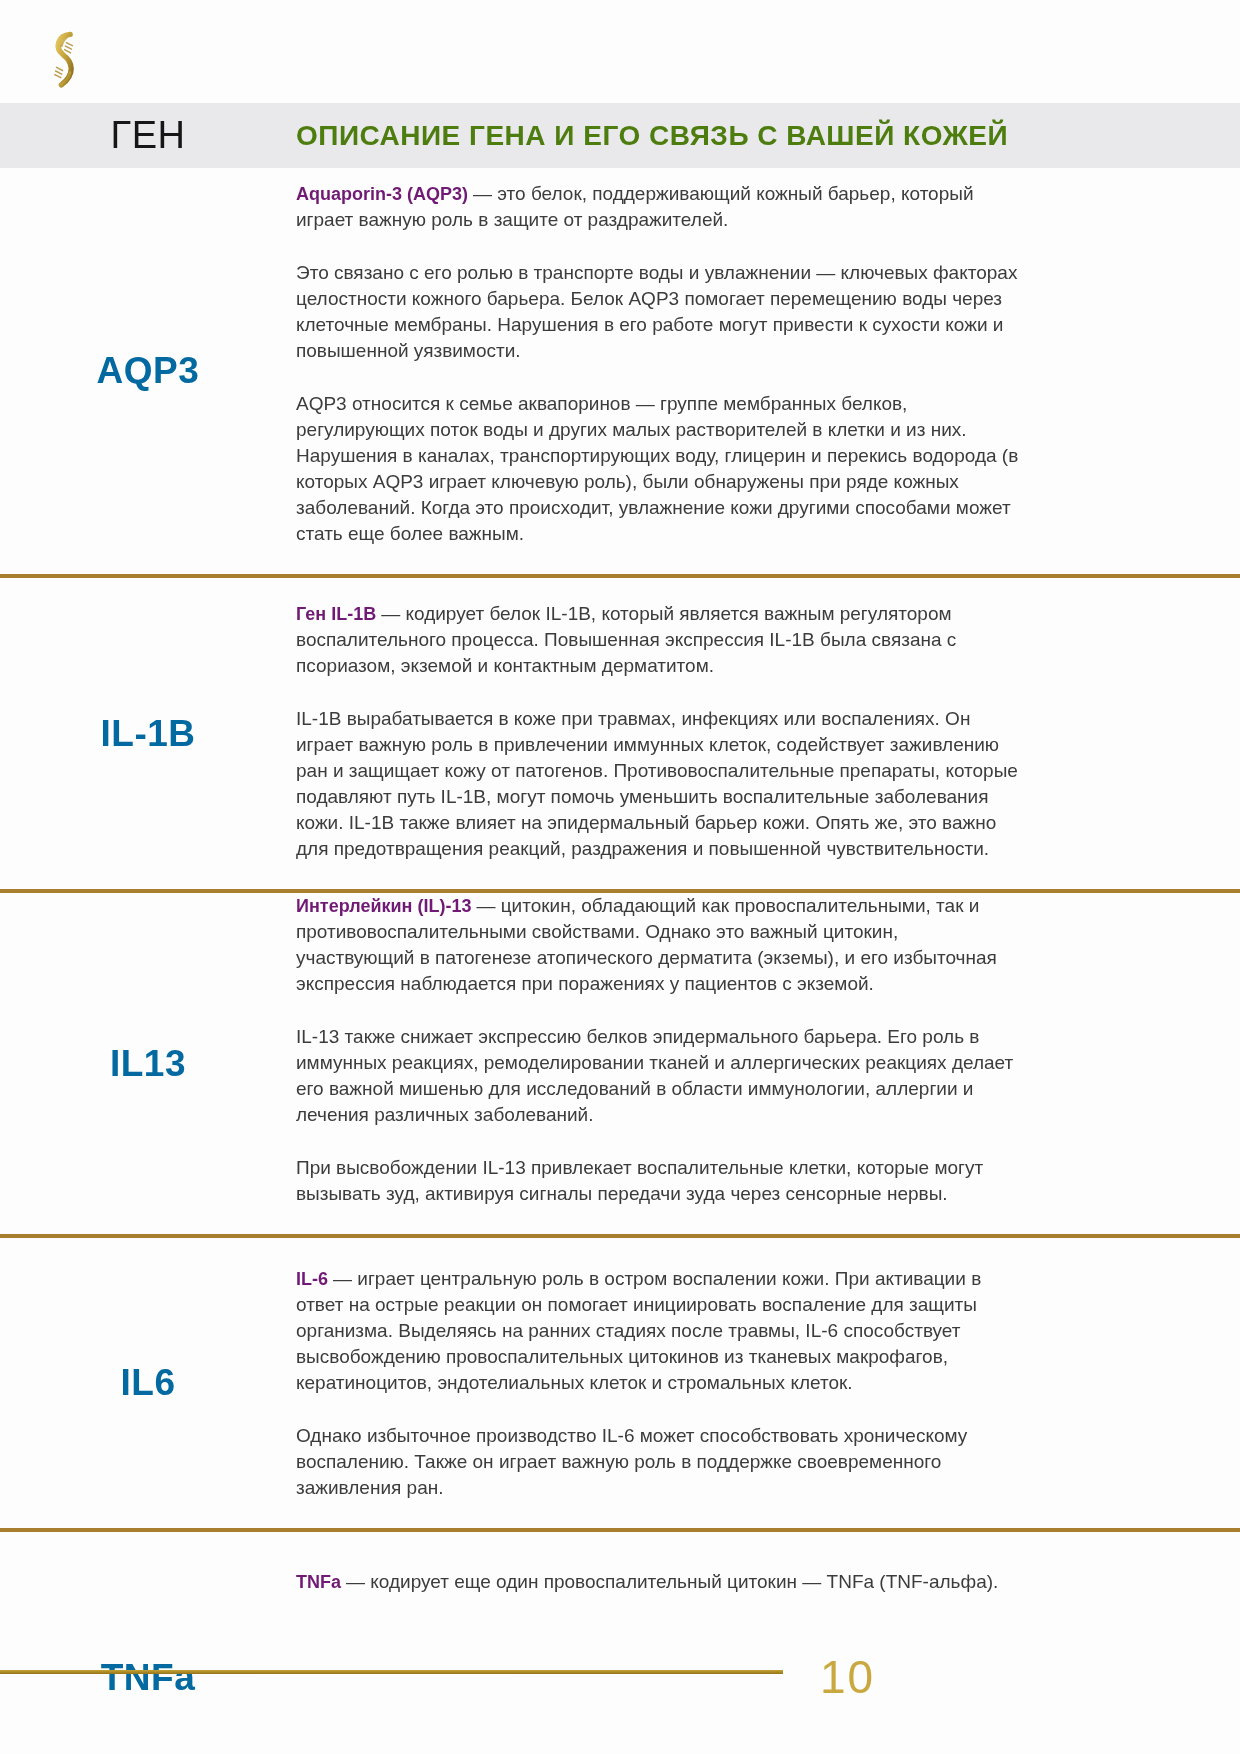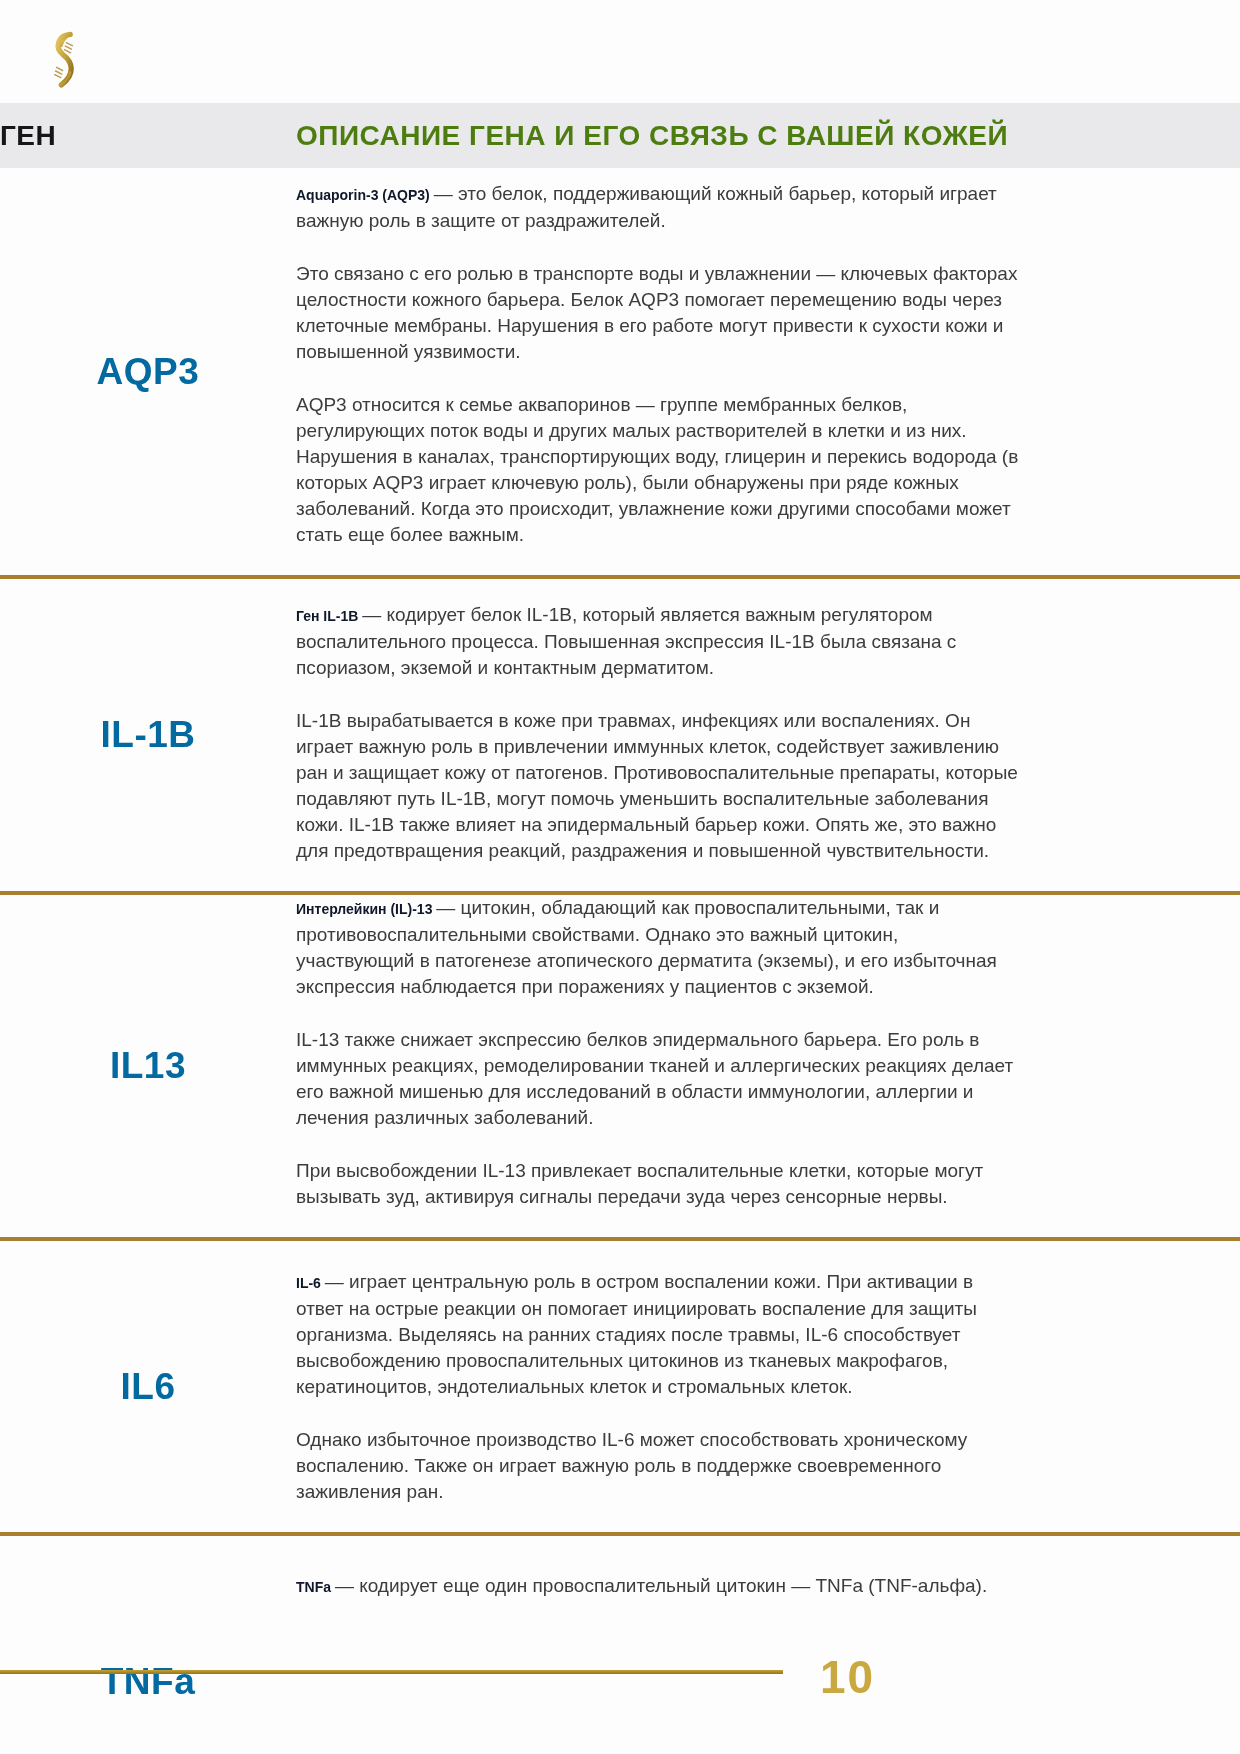--- a/index.html
+++ b/index.html
@@ -20,21 +20,22 @@
 
   
   .header-bar {
     position: absolute; top: 103px; left: 0;
     width: 1240px; height: 65px;
     background: #e9e9eb;
     display: flex; align-items: center;
   }
   .header-gene-col {
     flex: 0 0 296px;
-    font-weight: bold; font-size: 28px; letter-spacing: 0.5px;
+    text-align: center;
+    font-weight: normal; font-size: 38px; letter-spacing: 0.5px;
     color: #161616;
   }
   .header-desc-col {
     font-weight: bold; font-size: 28px; letter-spacing: 0.5px;
     color: #4d7c0f;
   }
 
   
   .sections {
     position: absolute; top: 168px; left: 0; width: 1240px;
@@ -65,32 +66,32 @@
     flex: 1 1 auto;
     max-width: 724px;
     box-sizing: border-box;
   }
   .content p {
     margin: 0 0 27px 0;
     font-size: 19px; line-height: 26px;
     color: #3c3c3c;
   }
   .content .lead {
-    font-weight: bold; font-size: 14px; color: #0f172a; margin-top: 8px;
+    font-weight: bold; font-size: 18px; color: #701a75; margin-top: 8px;
   }
 
   
   .footer-rule {
     position: absolute; top: 1670px; left: 0;
     width: 783px; height: 4px;
     background: linear-gradient(to bottom, #c4a235, #94741a);
   }
   .page-number {
     position: absolute; top: 1650px; left: 820px;
-    font-size: 46px; font-weight: 700; letter-spacing: 2px;
+    font-size: 46px; font-weight: 400; letter-spacing: 2px;
     color: #c9a83f;
   }
 </style>
 </head>
 <body>
 
 <div class="logo">
   <svg viewBox="0 0 40 70" width="36" height="62" aria-hidden="true">
     <defs>
       <linearGradient id="gold" x1="0" y1="0" x2="1" y2="1">

